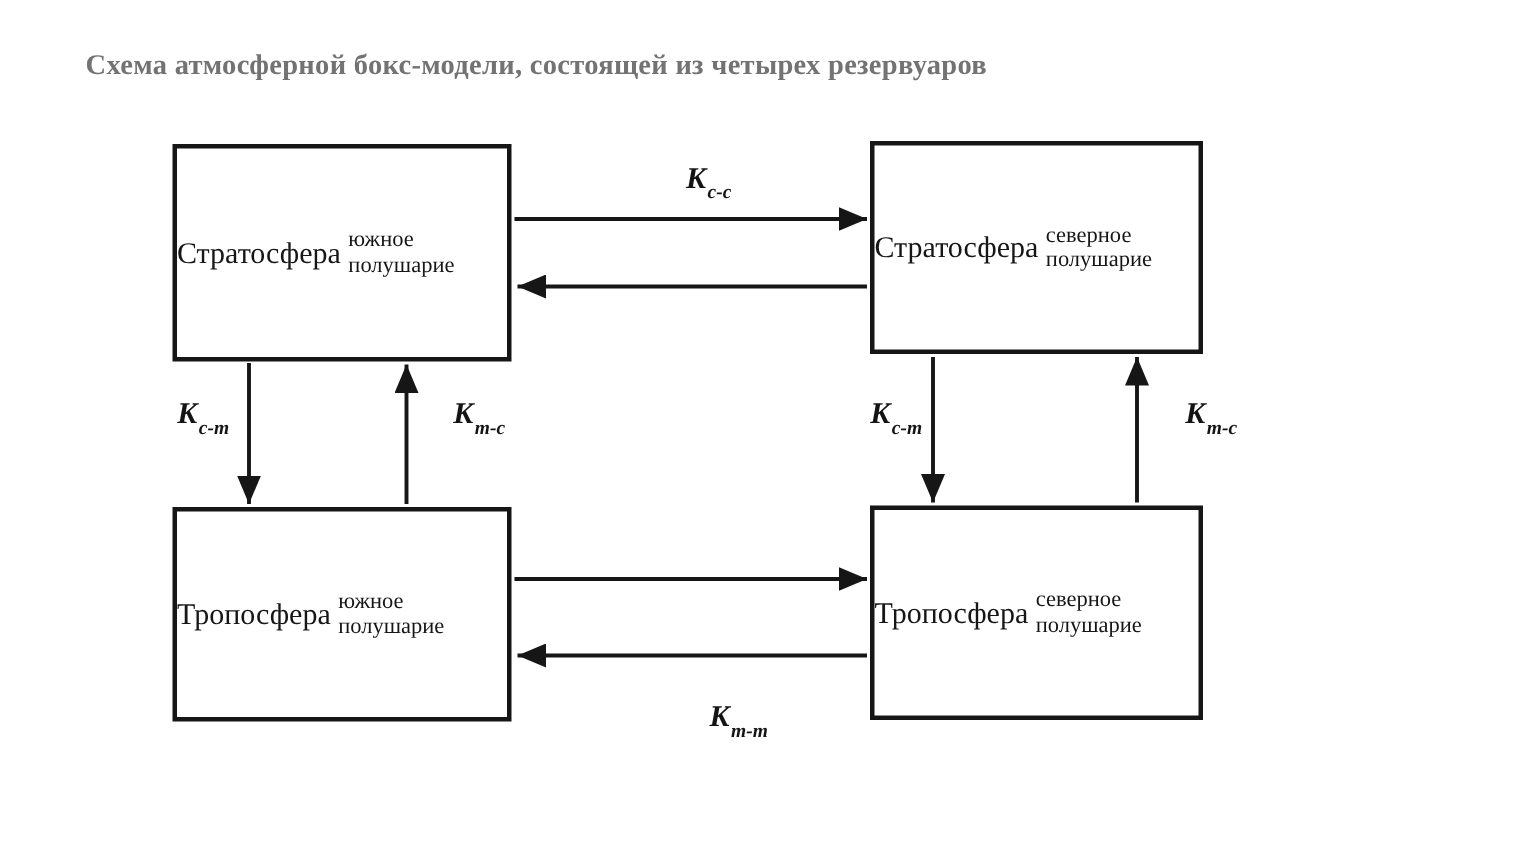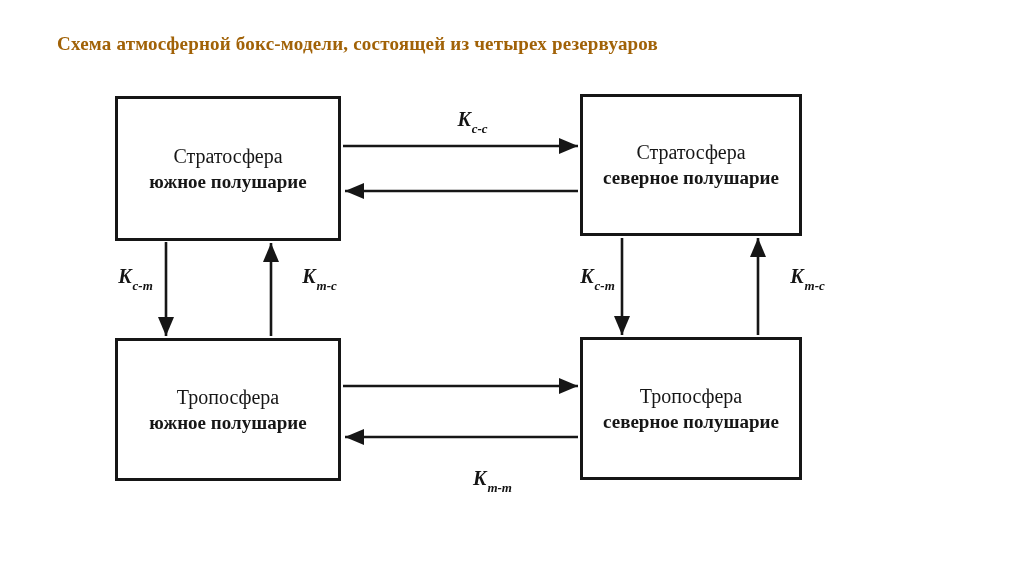--- a/index.html
+++ b/index.html
@@ -17,53 +17,52 @@
     height: 574px;
     background: #ffffff;
   }
   .diagram-title {
     position: absolute;
     left: 57px;
     top: 33px;
     margin: 0;
     font-size: 19px;
     font-weight: bold;
-    color: #a16207;
+    color: #737373;
     letter-spacing: 0.2px;
     white-space: nowrap;
   }
   .arrow-layer {
     position: absolute;
     left: 0;
     top: 0;
   }
   .reservoir-box {
     position: absolute;
     box-sizing: border-box;
     border: 3px solid #161616;
     background: #ffffff;
     display: flex;
-    flex-direction: column;
+    flex-direction: row;
     align-items: center;
     justify-content: center;
     gap: 5px;
     color: #161616;
   }
   .box-ss { left: 115px; top: 96px;  width: 226px; height: 145px; }
   .box-sn { left: 580px; top: 94px;  width: 222px; height: 142px; }
   .box-ts { left: 115px; top: 338px; width: 226px; height: 143px; }
   .box-tn { left: 580px; top: 337px; width: 222px; height: 143px; }
   .box-title {
     font-size: 20px;
     line-height: 1.1;
   }
   .box-subtitle {
-    font-size: 19px;
+    font-size: 15px;
     line-height: 1.1;
-    font-weight: bold;
   }
   .klabel {
     position: absolute;
     color: #141414;
     font-style: italic;
     font-weight: bold;
     font-size: 20px;
     white-space: nowrap;
     text-align: center;
   }

